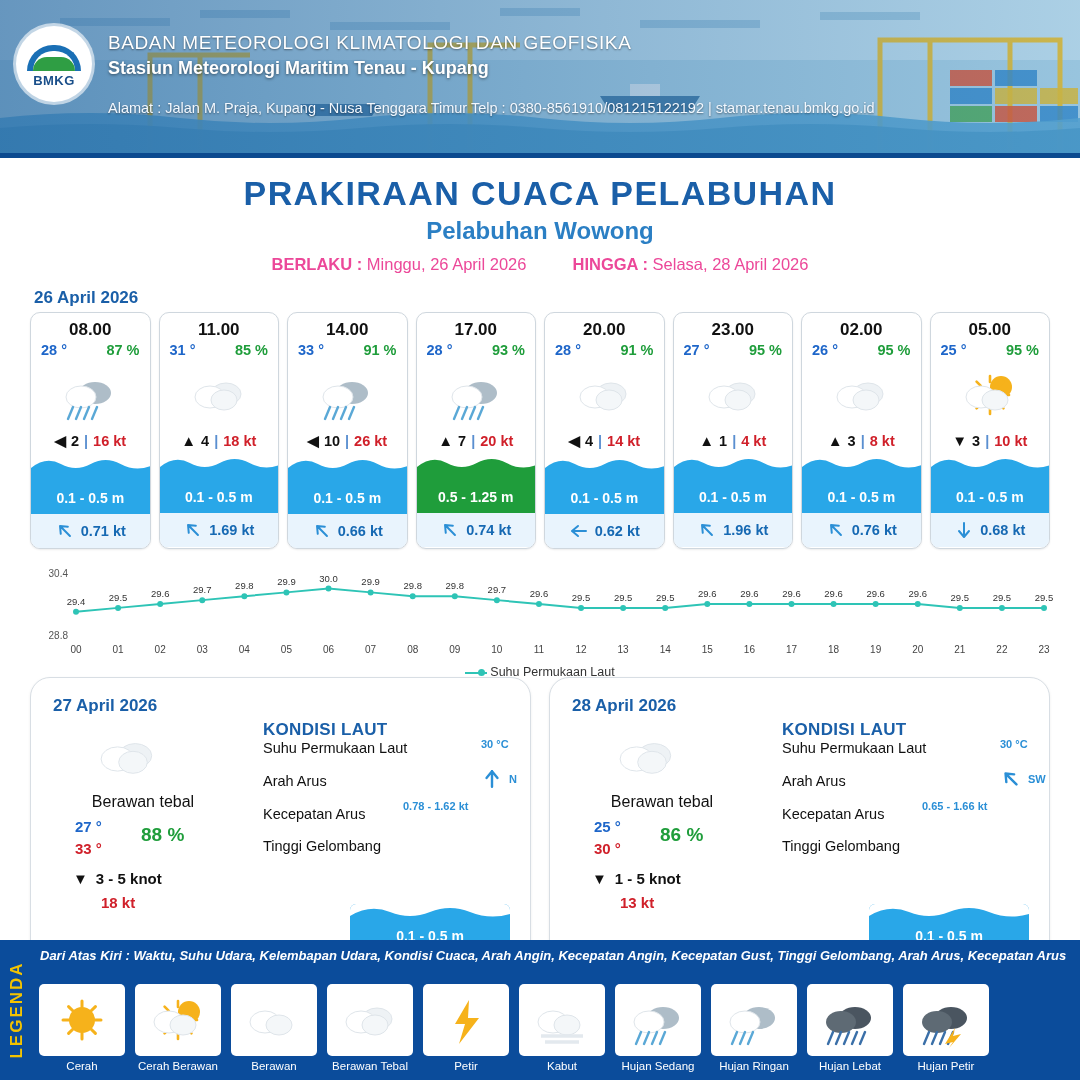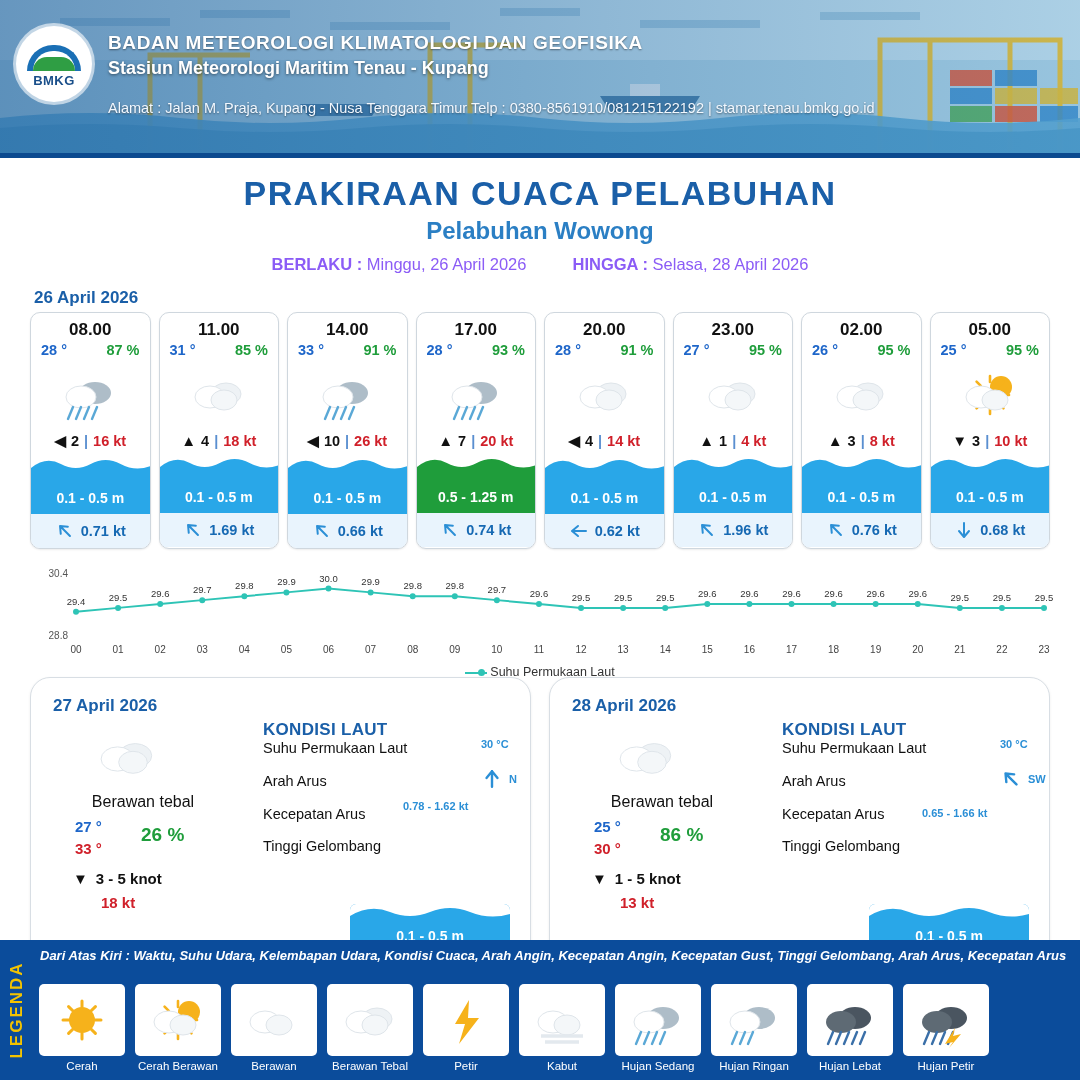--- a/index.html
+++ b/index.html
@@ -28,29 +28,29 @@
   .logo {
     position:absolute; left:16px; top:26px; width:76px; height:76px; border-radius:50%;
     background:#ffffff; box-shadow:0 0 0 3px rgba(255,255,255,.6);
     display:flex; flex-direction:column; align-items:center; justify-content:center;
   }
   .logo-top { width:54px; height:30px; position:relative; }
   .logo-arc { position:absolute; left:0; top:4px; width:54px; height:26px;
      border:6px solid #1a6fb5; border-bottom:none; border-radius:27px 27px 0 0; }
   .logo-green { position:absolute; left:6px; top:16px; width:42px; height:14px; background:#2f9e44; border-radius:14px 14px 0 0;}
   .logo-text { font-size:13px; font-weight:bold; color:#1a4f8a; letter-spacing:.5px; margin-top:2px;}
-  .hdr-line1 { position:absolute; left:108px; top:32px; font-size:19px; font-weight:bold; color:#ffffff; letter-spacing:.6px; text-shadow:0 1px 2px rgba(0,0,0,.45); }
+  .hdr-line1 { position:absolute; left:108px; top:32px; font-size:19px; font-weight:normal; color:#ffffff; letter-spacing:.6px; text-shadow:0 1px 2px rgba(0,0,0,.45); }
   .hdr-line2 { position:absolute; left:108px; top:58px; font-size:18px; font-weight:bold; color:#ffffff; text-shadow:0 1px 3px rgba(0,0,0,.5); }
   .hdr-line3 { position:absolute; left:108px; top:100px; font-size:14.5px; color:#f2f8ff; text-shadow:0 1px 2px rgba(0,0,0,.45); }
   .hdr-bottomline { position:absolute; left:0; bottom:0; width:1080px; height:5px; background:#0c4a8f; }
 
   
   .title-main { text-align:center; margin-top:16px; font-size:34px; font-weight:bold; color:#1a5fa8; letter-spacing:1.4px; }
   .title-sub  { text-align:center; margin-top:4px; font-size:24px; font-weight:bold; color:#2b7fc4; }
-  .valid-row { display:flex; justify-content:center; gap:46px; margin-top:10px; font-size:16.5px; color:#8b5cf6; }
+  .valid-row { display:flex; justify-content:center; gap:46px; margin-top:10px; font-size:16.5px; color:#ec4899; }
   .valid-row .lab { font-weight:bold; }
 
   
   .date-label { margin:14px 0 4px 34px; font-size:17px; font-weight:bold; color:#1a5fa8; }
 
   
   .cards { display:flex; gap:8px; padding:0 30px; }
   .card {
     width:127px; border:1px solid #cfd7de; border-radius:10px; background:#ffffff;
     overflow:hidden; position:relative; box-shadow:0 1px 2px rgba(0,0,0,.08);
@@ -556,21 +556,21 @@
     <div class="day">
       <div class="d-date">27 April 2026</div>
       <div class="d-icon"><svg width="77" height="61.60000000000001" viewBox="0 0 77 61.60000000000001">
           <ellipse cx="46.2" cy="29.700000000000003" rx="16.5" ry="12.100000000000001" fill="#eef2f5" stroke="#dfe5ea"></ellipse>
           <ellipse cx="28.6" cy="33" rx="16.5" ry="12.100000000000001" fill="#ffffff" stroke="#dfe5ea" stroke-width="1"></ellipse>
           <ellipse cx="44" cy="36.300000000000004" rx="14.3" ry="11" fill="#f4f7f9" stroke="#dfe5ea" stroke-width="1"></ellipse>
         </svg></div>
       <div class="d-cond">Berawan tebal</div>
       <div class="d-t1">27 °</div>
       <div class="d-t2">33 °</div>
-      <div class="d-hum">26 %</div>
+      <div class="d-hum">88 %</div>
       <div class="d-wind">
         <span>▼</span>
         <span>3  - 5 knot</span>
       </div>
       <div class="d-gust">18 kt</div>
       <div class="d-sea-title">KONDISI LAUT</div>
       <div class="d-row" style="top:62px">Suhu Permukaan Laut</div>
       <div class="d-row" style="top:95px">Arah Arus</div>
       <div class="d-row" style="top:128px">Kecepatan Arus</div>
       <div class="d-row" style="top:160px">Tinggi Gelombang</div>
@@ -610,21 +610,21 @@
       <div class="d-row" style="top:95px">Arah Arus</div>
       <div class="d-row" style="top:128px">Kecepatan Arus</div>
       <div class="d-row" style="top:160px">Tinggi Gelombang</div>
       <div class="d-val" style="left:450px; top:60px">30 °C</div>
       <div style="position:absolute; left:450px; top:90px; display:flex; align-items:center; gap:6px;">
         <svg width="22" height="22" viewBox="0 0 20 20" style="transform:rotate(-45deg)">
           <path d="M10 3 L10 17 M10 3 L5 9 M10 3 L15 9" stroke="#2b8fd6" stroke-width="2.2" fill="none" stroke-linecap="round" stroke-linejoin="round"></path>
         </svg>
         <span class="d-val" style="position:static">SW</span>
       </div>
-      <div class="d-val" style="left:372px; top:129px">0.65 - 1.66 kt</div>
+      <div class="d-val" style="left:372px; top:122px">0.65 - 1.66 kt</div>
       <div class="d-wave">
         <svg class="top" viewBox="0 0 160 18" preserveAspectRatio="none">
           <path d="M0 12 Q20 0 40 8 T80 8 T120 8 T160 10 L160 0 L0 0 Z" fill="#ffffff"></path>
         </svg>
         <div class="lb">0.1 - 0.5 m</div>
       </div>
     </div>
   </div>
 
 <div class="legend-wrap">

